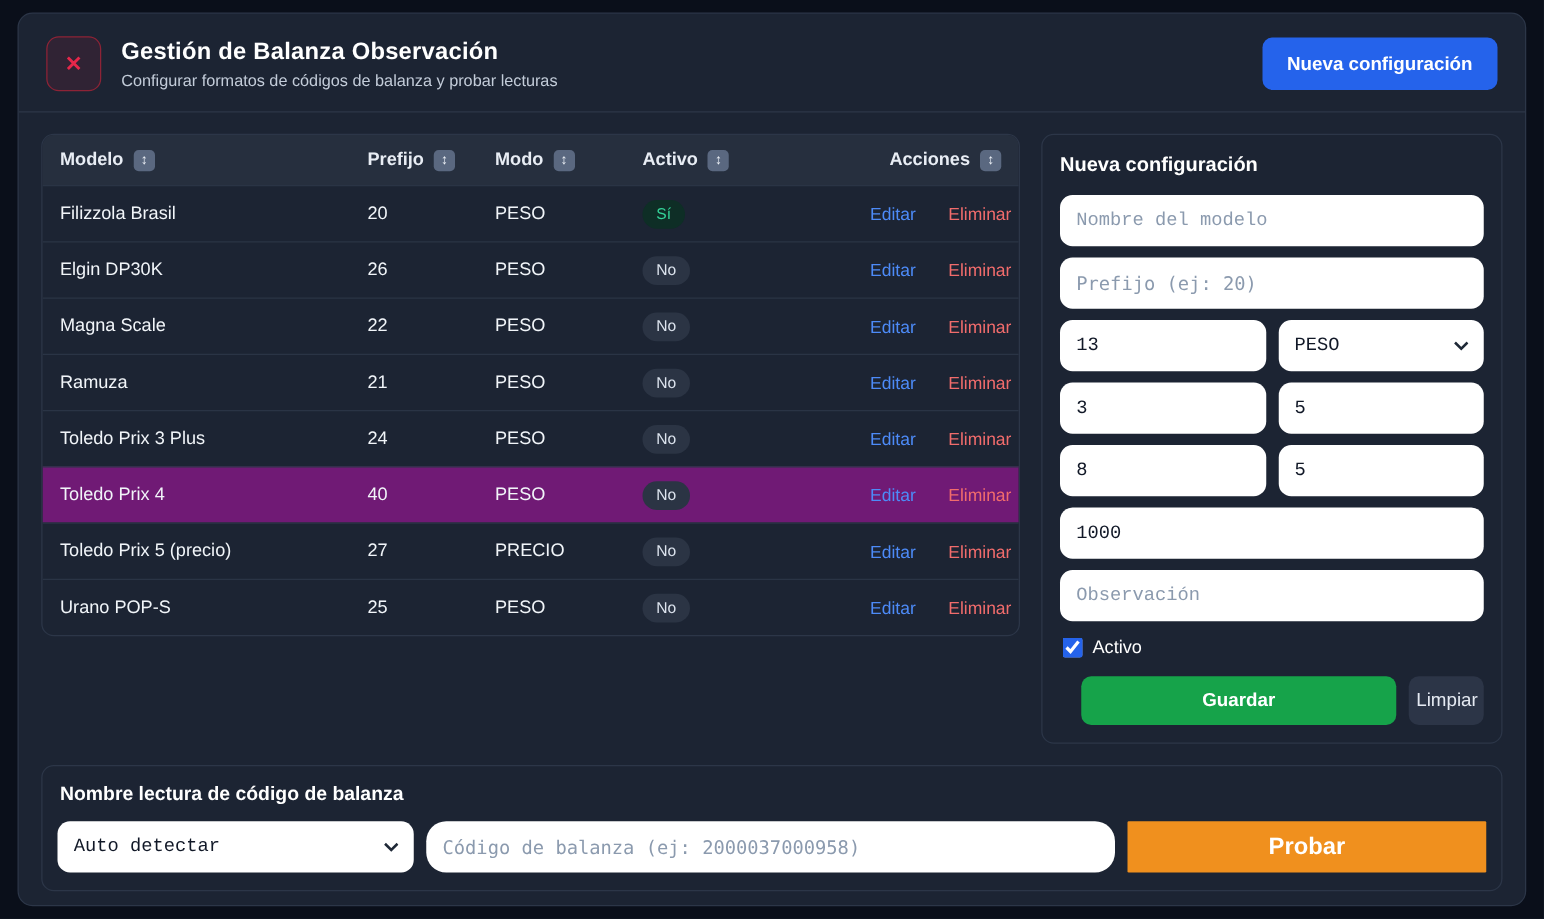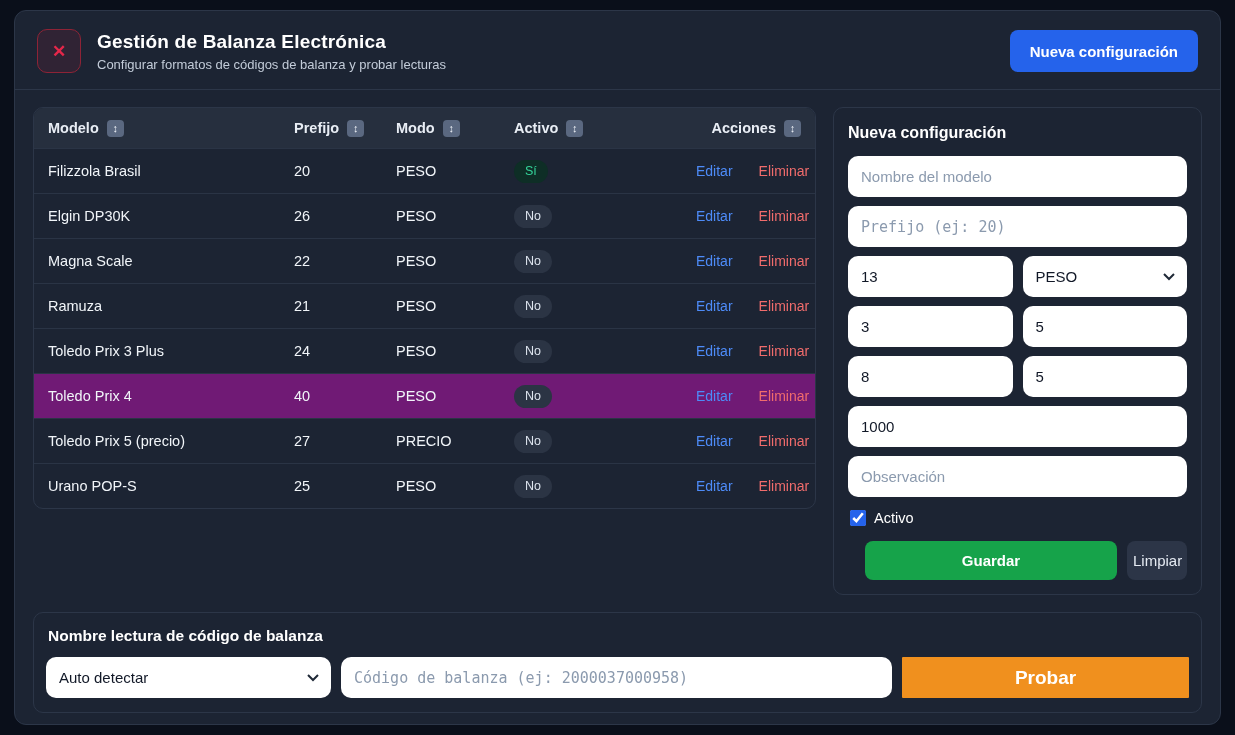--- a/index.html
+++ b/index.html
@@ -92,21 +92,21 @@
     flex:1;
     border:1px solid #2c3648; border-radius:10px;
     padding:14px; align-self:flex-start;
   }
   .form-card h2 { margin:2px 0 14px; font-size:16px; color:#fff; }
   .inp {
     width:100%; height:41px;
     background:#fff; color:#111827;
     border:none; border-radius:10px;
     padding:0 13px; font-size:15px;
-    font-family:Liberation Sans, sans-serif; outline:none;
+    font-family:Liberation Mono, monospace; outline:none;
   }
   .inp::placeholder { color:#8b9aae; opacity:1; }
   .inp.mono, .inp.mono::placeholder { font-family:"DejaVu Sans Mono", monospace; }
   .frow { margin-bottom:9px; }
   .frow.two { display:grid; grid-template-columns:1fr 1fr; gap:10px; }
   .sel-wrap { position:relative; }
   select.inp { appearance:none; -webkit-appearance:none; padding-right:32px; cursor:pointer; }
   .chev {
     position:absolute; right:12px; top:50%; transform:translateY(-50%);
     pointer-events:none; display:flex;
@@ -129,38 +129,38 @@
   }
   
   .test-card {
     margin:17px 18px 0;
     border:1px solid #2c3648; border-radius:10px;
     padding:14px 12px;
   }
   .test-card h2 { margin:0 0 12px 2px; font-size:15.5px; color:#fff; }
   .test-row { display:flex; gap:10px; }
   .test-row .sel-wrap { width:285px; flex:0 0 285px; }
-  .test-row .code { flex:1; }
+  .test-row .code { flex:1;border-radius:16px; }
   .btn-test {
     width:287px; flex:0 0 287px; height:41px;
     background:#f0901e; color:#fff; font-weight:bold; font-size:19px;
     border:none; border-radius:1px; font-family:inherit; cursor:pointer;
   }
 </style>
 </head>
 <body>
 
 <div class="app">
 
   <div class="app-header">
     <div class="close-box">
       <span>✕</span>
     </div>
     <div class="titles">
-      <h1>Gestión de Balanza Electrónica</h1>
+      <h1>Gestión de Balanza Observación</h1>
       <p>Configurar formatos de códigos de balanza y probar lecturas</p>
     </div>
     <button class="btn-blue">Nueva configuración</button>
   </div>
 
   <div class="content">
 
     <div class="table-card">
       <div class="t-row t-head">
   <div class="t-cell">

